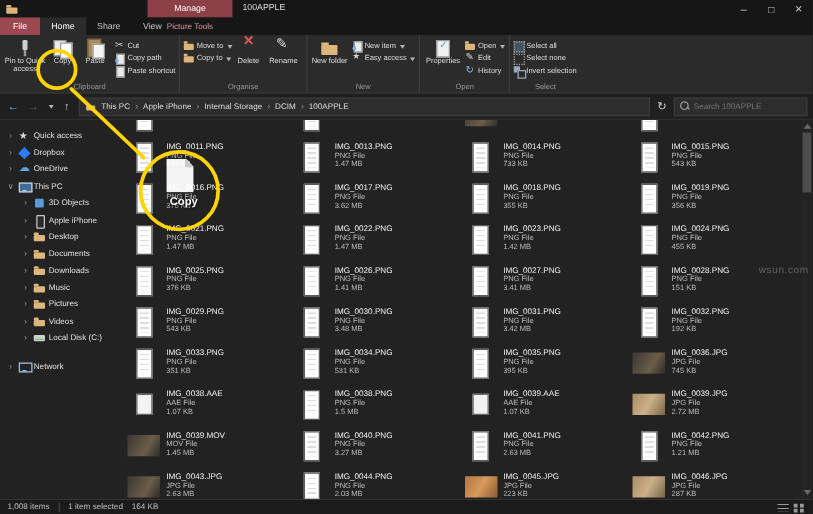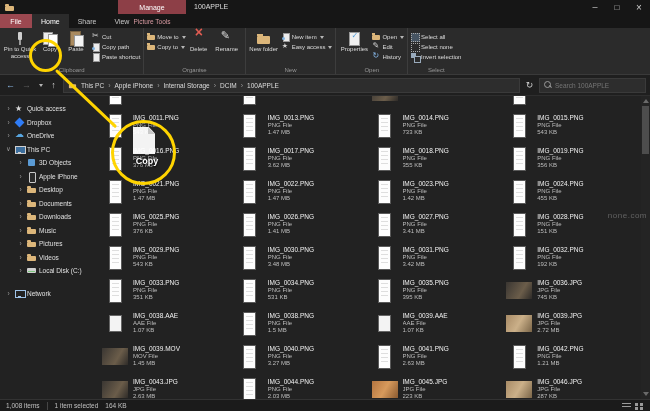--- a/index.html
+++ b/index.html
@@ -893,13 +893,13 @@
     <span class="vi vi-thumb"></span>
   </span>
 </div>
 
 <div class="ann ann-circle-small"></div>
 <div class="ann ann-line"></div>
 <div class="ann ann-circle-big"></div>
 <div class="ann drag-doc"></div>
 <div class="ann drag-label">Copy</div>
 
-<div class="watermark">none.com</div>
+<div class="watermark">wsun.com</div>
 
 </body></html>

